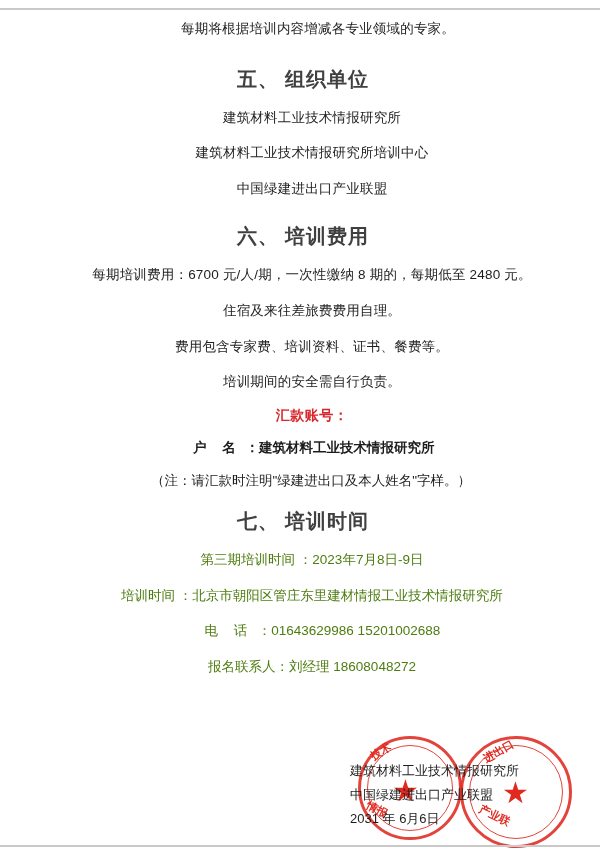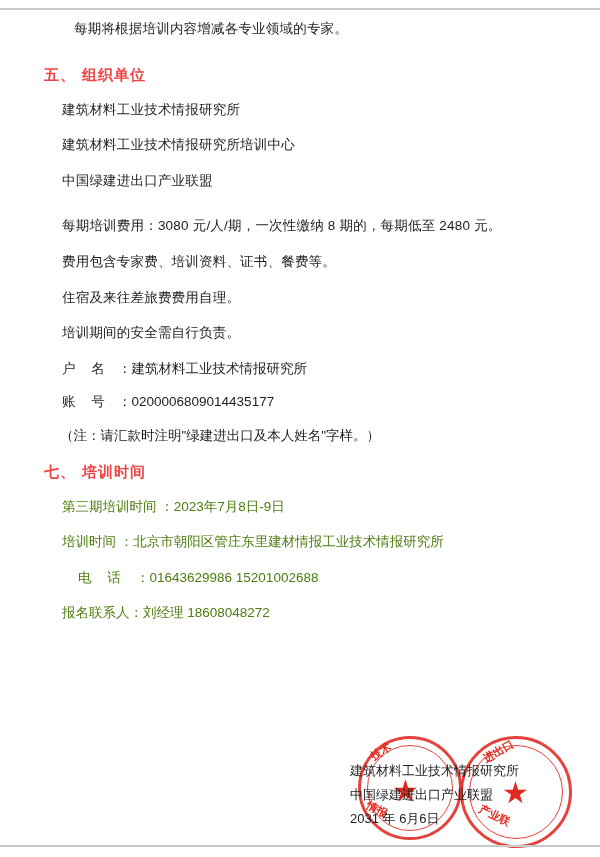--- a/index.html
+++ b/index.html
@@ -14,20 +14,21 @@
     color: #1a1a1a;
     position: relative;
     overflow: hidden;
   }
   .page {
     position: relative;
     width: 600px;
     height: 857px;
     box-sizing: border-box;
     padding: 18px 38px 0 38px;
+    text-align: center;
   }
   .top-rule {
     position: absolute;
     left: 0;
     right: 0;
     top: 8px;
     height: 2px;
     background: #c9c9c9;
   }
   .bottom-rule {
@@ -44,23 +45,23 @@
     margin: 0 0 14px 0;
     padding-left: 24px;
     color: #1d1d1d;
     letter-spacing: 0.2px;
   }
   .para.first {
     padding-left: 36px;
     margin-bottom: 26px;
   }
   .section-head {
-    font-size: 15px;
-    font-weight: bold;
-    color: #ef4444;
+    font-size: 20px;
+    font-weight: bold;
+    color: #404040;
     margin: 0 0 14px 0;
     padding-left: 6px;
     letter-spacing: 1px;
   }
   .section-head .num {
     margin-right: 6px;
   }
   .sub-head {
     font-size: 14px;
     font-weight: bold;
@@ -68,20 +69,21 @@
     margin: 0 0 12px 0;
     padding-left: 24px;
     letter-spacing: 0.5px;
   }
   .bank-line {
     font-size: 13.5px;
     line-height: 1.6;
     margin: 0 0 12px 0;
     padding-left: 24px;
     color: #1d1d1d;
+    font-weight: bold;
   }
   .bank-line .lbl {
     display: inline-block;
     min-width: 56px;
     letter-spacing: 6px;
   }
   .bank-line .lbl.tight {
     letter-spacing: 0.5px;
     min-width: 56px;
   }
@@ -194,31 +196,32 @@
 
   <h2 class="section-head">
     <span class="num">五、</span><span>组织单位</span>
   </h2>
   <p class="para">建筑材料工业技术情报研究所</p>
   <p class="para">建筑材料工业技术情报研究所培训中心</p>
   <p class="para">中国绿建进出口产业联盟</p>
 
   <div class="sec-gap"></div>
 
-  <p class="para">每期培训费用：3080 元/人/期，一次性缴纳 8 期的，每期低至 2480 元。</p>
+  <h2 class="section-head">
+    <span class="num">六、</span><span>培训费用</span>
+  </h2>
+  <p class="para">每期培训费用：6700 元/人/期，一次性缴纳 8 期的，每期低至 2480 元。</p>
+  <p class="para">住宿及来往差旅费费用自理。</p>
   <p class="para">费用包含专家费、培训资料、证书、餐费等。</p>
-  <p class="para">住宿及来往差旅费费用自理。</p>
   <p class="para">培训期间的安全需自行负责。</p>
 
+  <h3 class="sub-head">汇款账号：</h3>
 
   <p class="bank-line">
     <span class="lbl">户  名</span><span>：建筑材料工业技术情报研究所</span>
-  </p>
-  <p class="bank-line">
-    <span class="lbl">账  号</span><span>：0200006809014435177</span>
   </p>
 
   <p class="note">（注：请汇款时注明"绿建进出口及本人姓名"字样。）</p>
 
   <div class="sec-gap"></div>
 
   <h2 class="section-head">
     <span class="num">七、</span><span>培训时间</span>
   </h2>
   <p class="info-line">第三期培训时间 ：2023年7月8日-9日</p>

